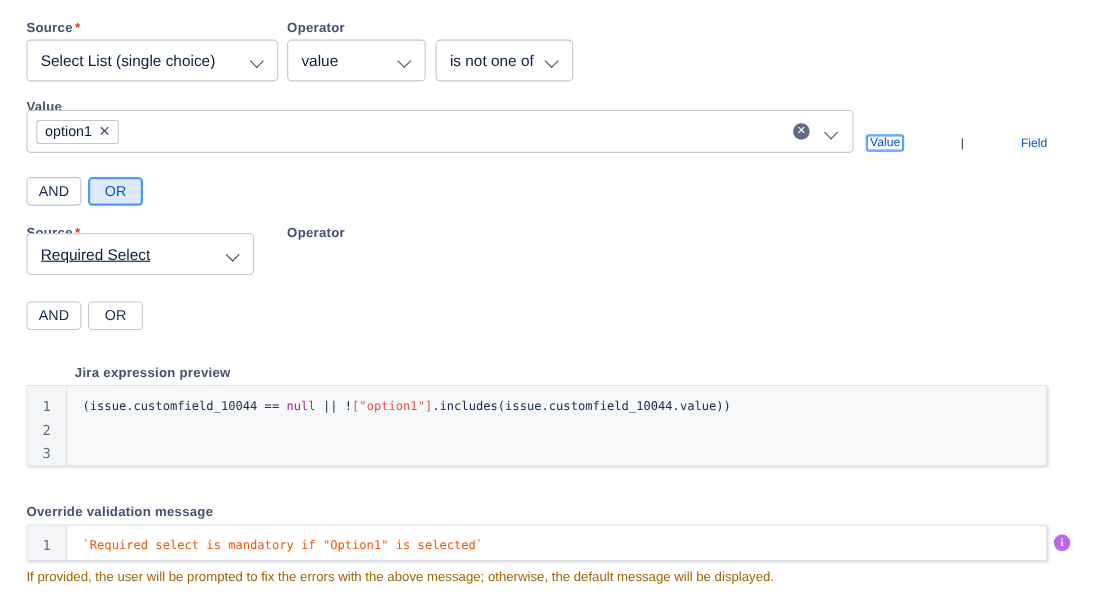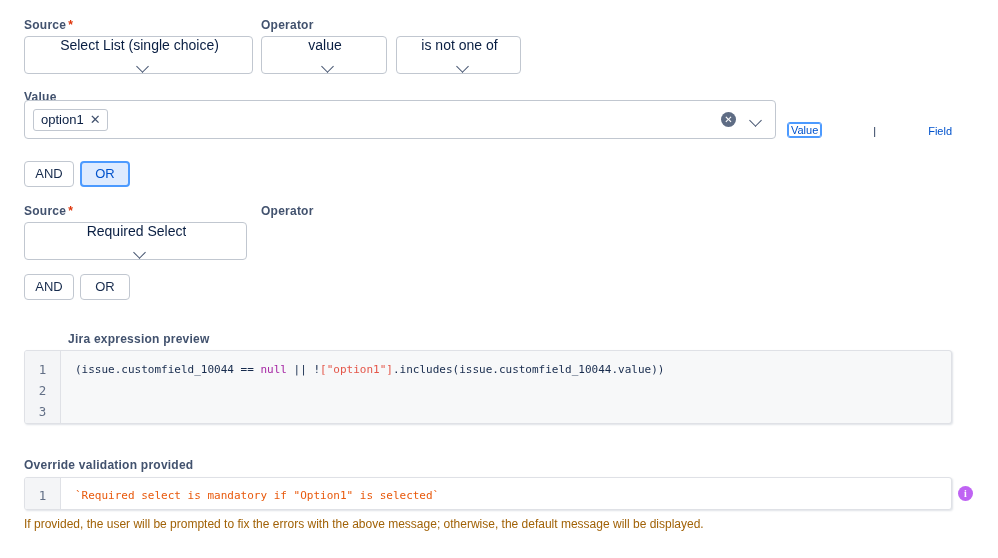--- a/index.html
+++ b/index.html
@@ -30,21 +30,20 @@
     height: 38px;
     border: 1px solid #c1c7d0;
     border-radius: 4px;
     background: #ffffff;
     display: flex;
     align-items: center;
     padding: 0 10px 0 12px;
     font-size: 14px;
     color: #091e42;
     cursor: pointer;
-    flex-direction: column;
   }
   .sel .sel-txt { flex: 1 1 auto; white-space: nowrap; overflow: hidden; }
   .chev {
     flex: 0 0 auto;
     width: 14px; height: 14px;
     margin-left: 8px;
     position: relative;
   }
   .chev::before {
     content: "";
@@ -275,41 +274,41 @@
 
   <div class="btn" style="left:24px; top:161px;">AND</div>
   <div class="btn sel-on" style="left:80px; top:161px;">OR</div>
 
   <div class="fld-label" style="left:24px; top:204px; position:absolute;">
     <span>Source</span><span class="req-star">*</span>
   </div>
 
   <div class="fld-label" style="left:261px; top:204px; position:absolute;">Operator</div>
 
-  <div class="sel" style="left:24px; top:222px; width:223px;">
+  <div class="sel" style="left:24px; top:212px; width:207px;text-decoration:underline;">
     <span class="sel-txt">Required Select</span>
     <span class="chev"></span>
   </div>
 
 
   <div class="btn" style="left:24px; top:274px;">AND</div>
   <div class="btn" style="left:80px; top:274px;">OR</div>
 
   <div class="fld-label" style="left:24px; top:332px; position:absolute;margin-left:44px;">Jira expression preview</div>
 
   <div class="codebox" style="left:24px; top:350px; width:928px; height:74px;">
     <div class="gutter">
         <div>1</div>
         <div>2</div>
         <div>3</div>
       </div>
     <div class="codearea"><div><span>(issue.customfield_10044 == </span><span class="tok-null">null</span><span> || !</span><span class="tok-str">["option1"]</span><span>.includes(issue.customfield_10044.value))</span></div><div>&nbsp;</div></div>
   </div>
 
-  <div class="fld-label" style="left:24px; top:458px; position:absolute;">Override validation provided</div>
+  <div class="fld-label" style="left:24px; top:458px; position:absolute;">Override validation message</div>
 
   <div class="msgbox" style="left:24px; top:477px; width:928px; height:33px;">
     <div class="gutter">
         <div>1</div>
       </div>
     <div class="codearea">`Required select is mandatory if "Option1" is selected`</div>
   </div>
 
   <div class="info-icon" style="left:958px; top:486px;">i</div>
 

